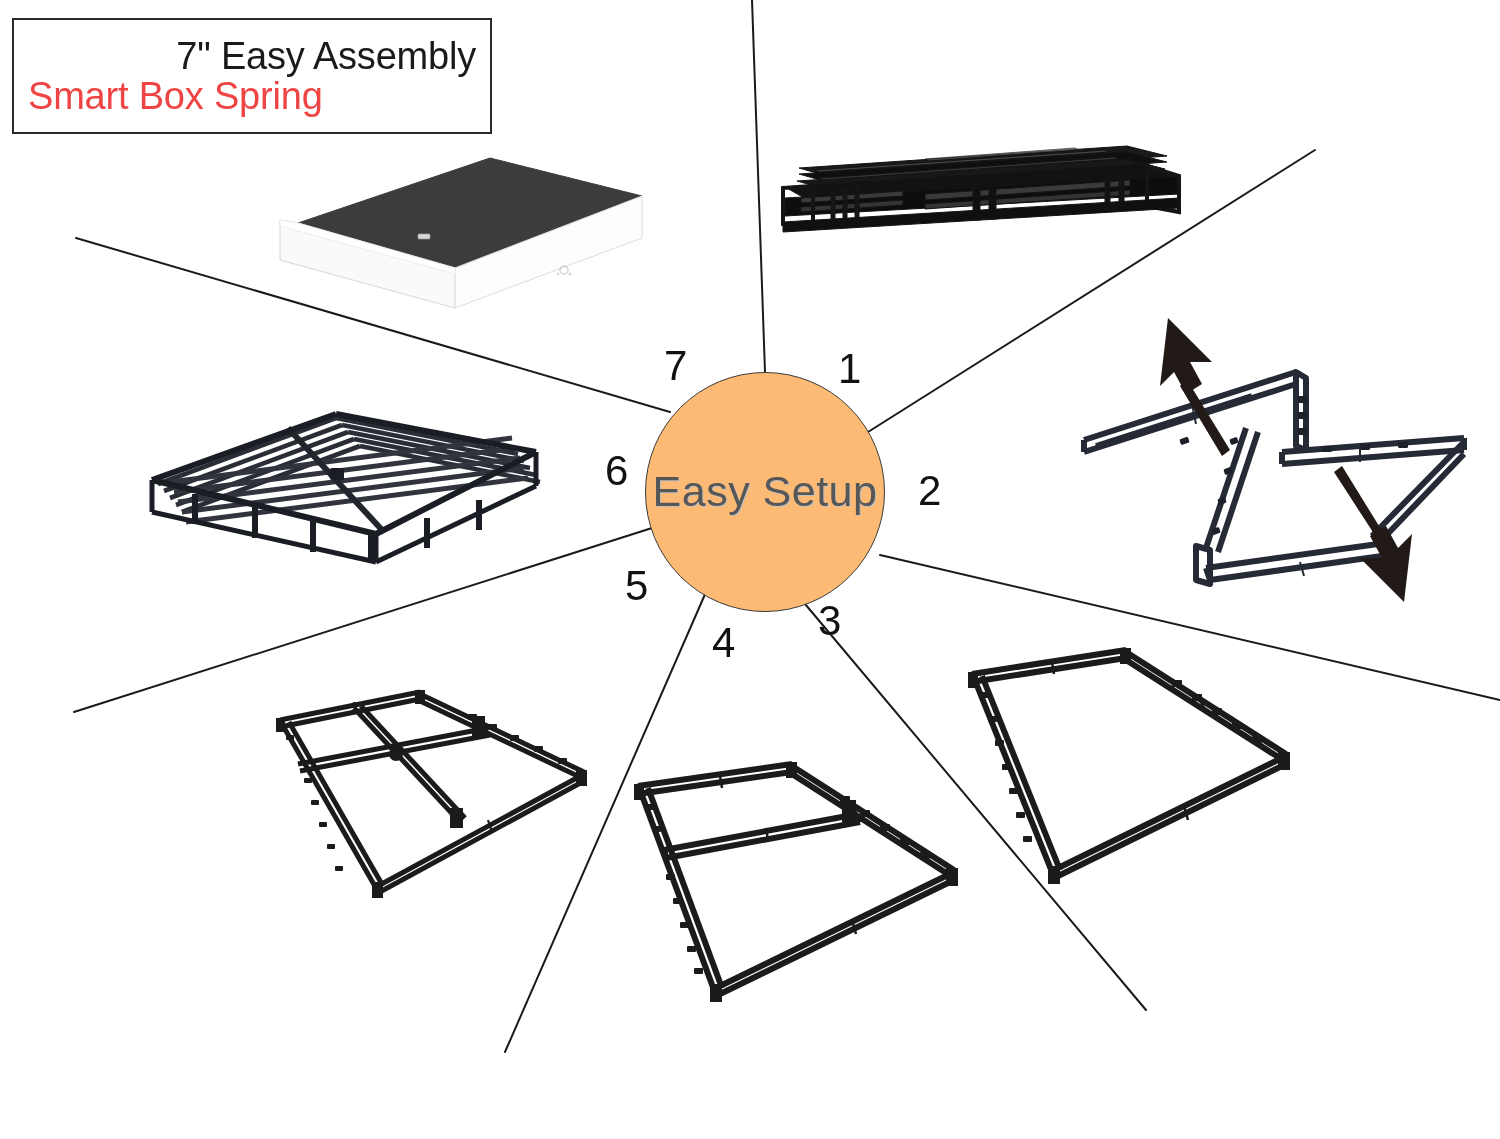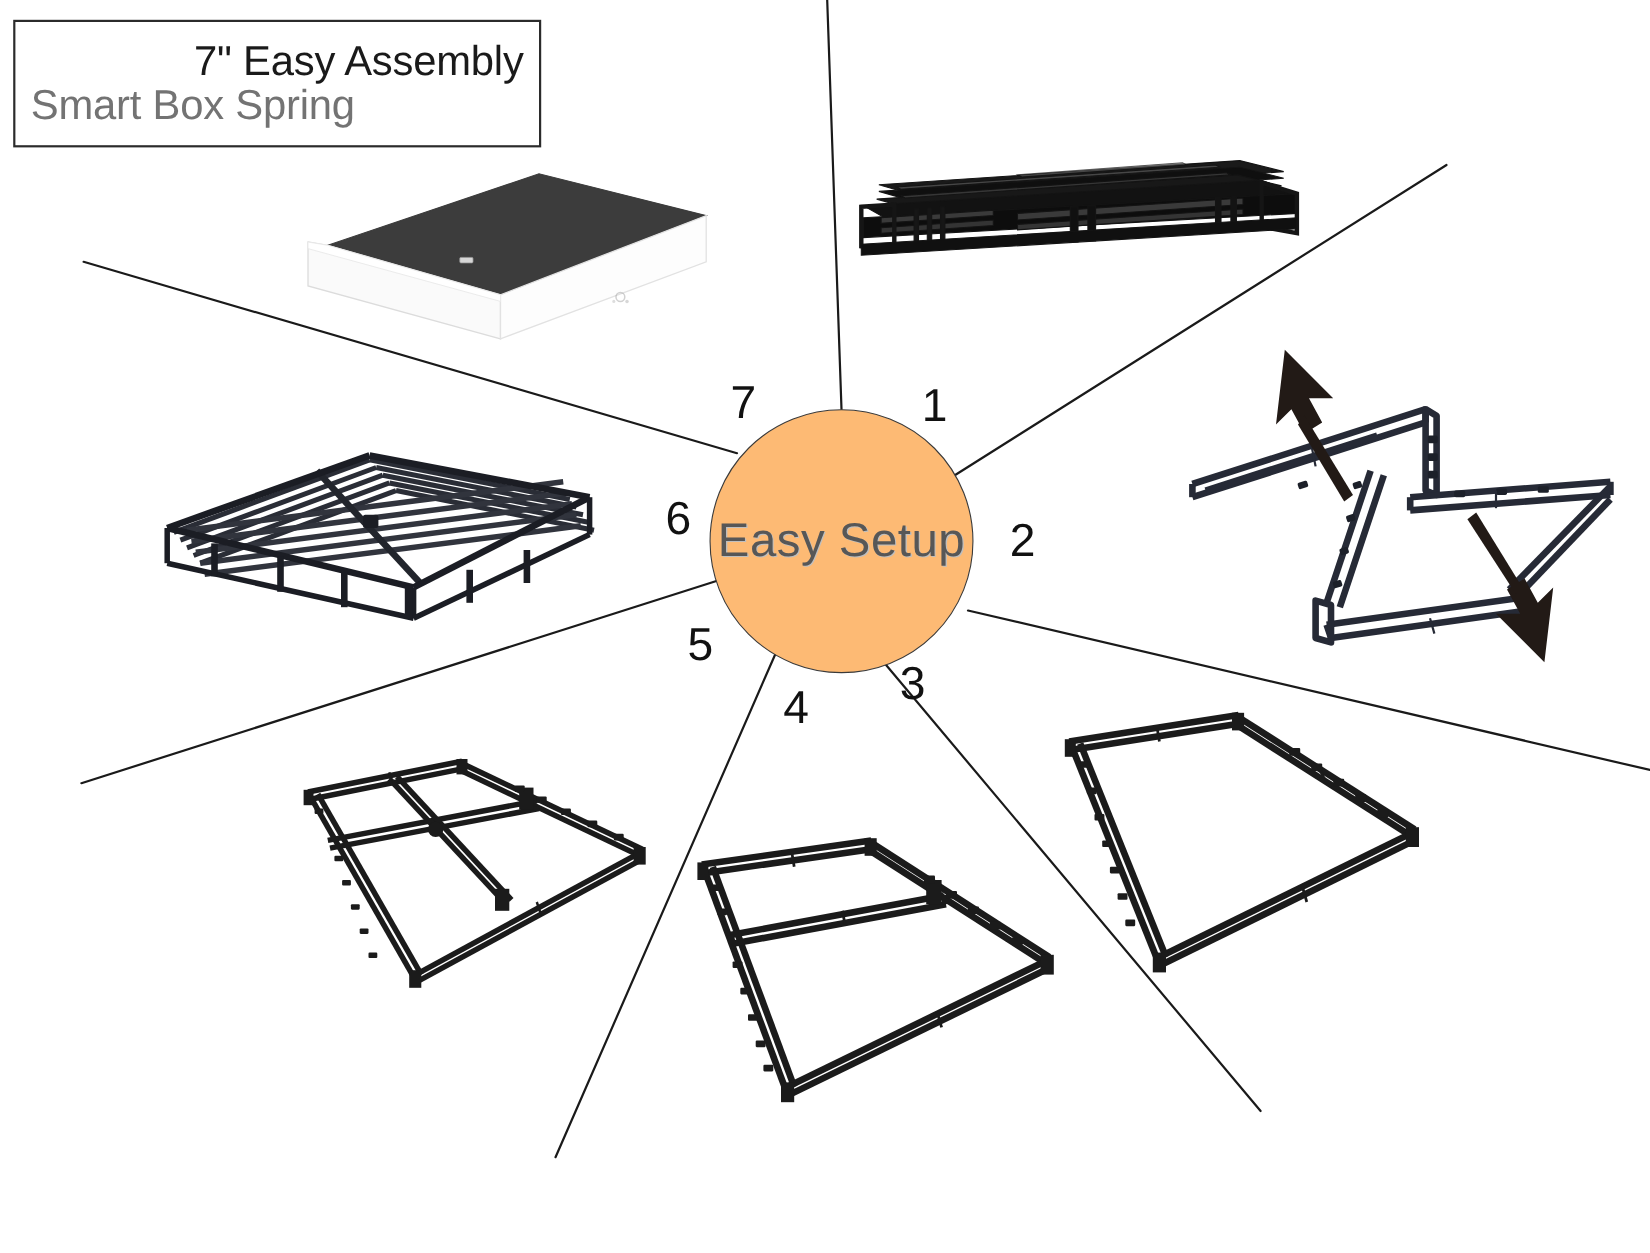--- a/index.html
+++ b/index.html
@@ -38,21 +38,21 @@
     font-size:38px;
     line-height:1.06;
     color:#1a1a1a;
     letter-spacing:-0.2px;
     white-space:nowrap;
   }
   #title-line-2{
     text-align:left;
     font-size:38px;
     line-height:1.06;
-    color:#737373;
+    color:#ef4444;
     letter-spacing:-0.2px;
     white-space:nowrap;
   }
   
   #hub{
     position:absolute;
     left:645px; top:372px;
     width:240px; height:240px;
     border-radius:50%;
     background:#fdba74;

